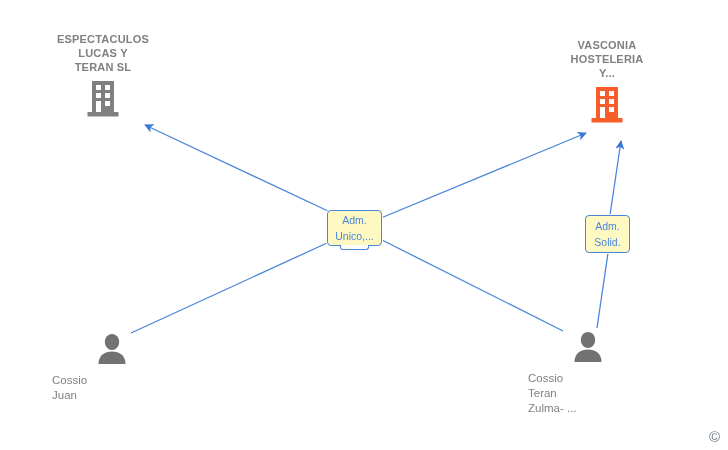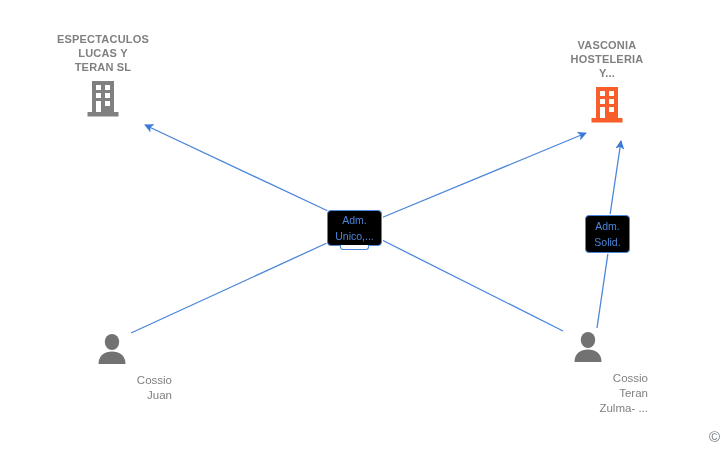--- a/index.html
+++ b/index.html
@@ -44,21 +44,21 @@
     margin: 6px auto 0 auto;
     width: 34px;
     height: 38px;
     display: block;
   }
 
   
   .person-node {
     position: absolute;
     width: 120px;
-    text-align: right;
+    text-align: left;
   }
   .person-icon {
     margin: 0 auto;
     width: 34px;
     height: 30px;
     display: block;
   }
   .person-label {
     margin-top: 9px;
     font-size: 11.5px;
@@ -66,21 +66,21 @@
     color: #808080;
     white-space: pre-line;
   }
 
   
   .edge-box {
     position: absolute;
     box-sizing: border-box;
     border: 1px solid #4a86d9;
     border-radius: 4px;
-    background: #000000;
+    background: #fef9c3;
     color: #4a86d9;
     font-size: 10.5px;
     line-height: 16px;
     text-align: center;
     display: flex;
     flex-direction: column;
     align-items: center;
     justify-content: center;
     white-space: pre-line;
     box-shadow: 0 0 0 1px rgba(255,255,255,0.9);

